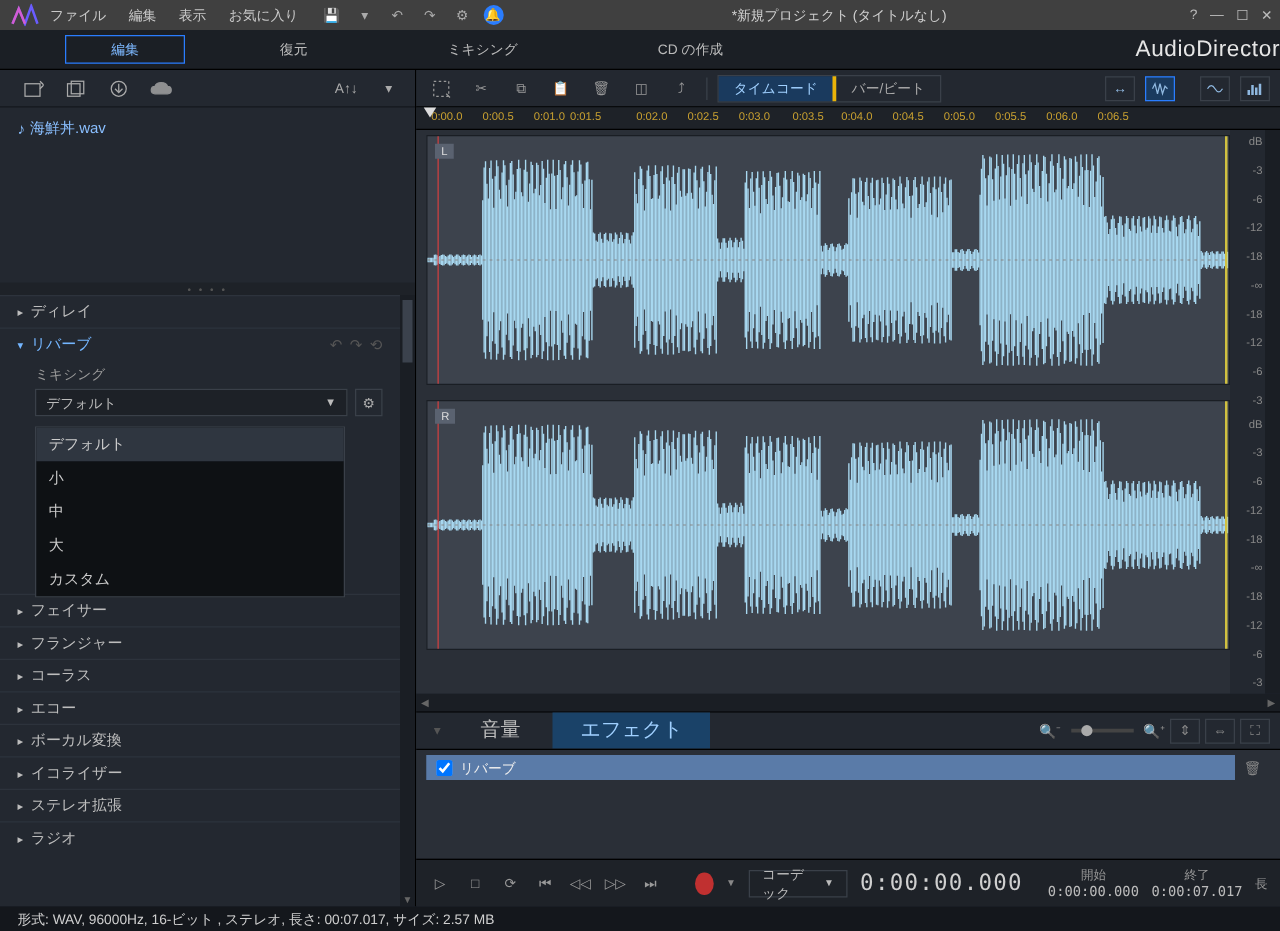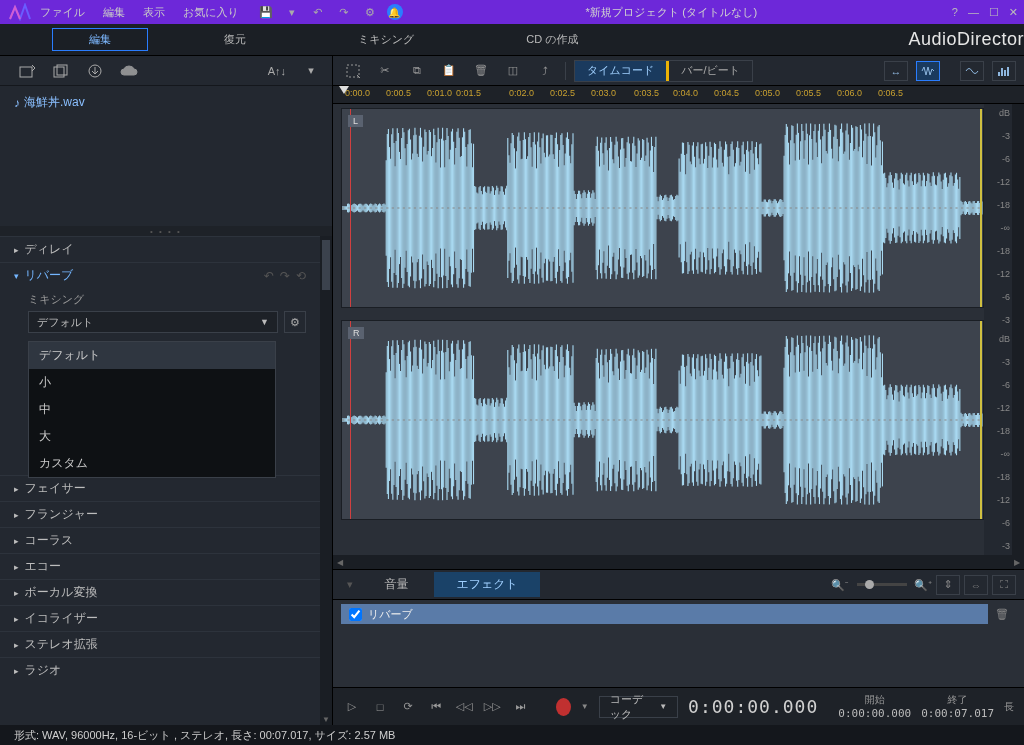--- a/index.html
+++ b/index.html
@@ -1,19 +1,19 @@
 <!DOCTYPE html>
 <html><head>
 <meta charset="utf-8">
 <style>
 * { box-sizing: border-box; margin: 0; padding: 0; font-family: "Meiryo", "Hiragino Sans", sans-serif; }
 body { background: #1e2228; color: #c8c8c8; font-size: 11px; width: 1024px; height: 745px; overflow: hidden; }
 
 
-.titlebar { height: 24px; background: #6d28d9; display: flex; align-items: center; padding: 0 6px; }
+.titlebar { height: 24px; background: #404040; display: flex; align-items: center; padding: 0 6px; }
 .logo { width: 28px; height: 20px; margin-right: 6px; display:flex; align-items:center; justify-content:center; }
 .menu { display: flex; gap: 18px; }
 .menu span { cursor: default; }
 .title-center { flex: 1; text-align: center; color: #d0d0d0; }
 .title-icons { display: flex; gap: 8px; align-items: center; }
 .title-icons .ticon { width: 18px; height: 18px; display: flex; align-items: center; justify-content: center; color: #aaa; }
 .bell { width:16px; height:16px; background:#2a7dff; border-radius:50%; display:flex; align-items:center; justify-content:center; color:#fff; font-size:10px;}
 .winbtns { display:flex; gap:10px; margin-left:12px; color:#bbb; }
 
 
@@ -91,21 +91,21 @@
 .db-scale .db-col { flex:1; display:flex; flex-direction:column; justify-content:space-between; padding:4px 2px; text-align:right; }
 .wave-scroll-v { width:12px; background:#1a1e24; }
 
 .wave-hscroll { height:14px; background:#1a1e24; position:relative; }
 .wave-hscroll .arrow { position:absolute; top:0; width:14px; height:14px; display:flex; align-items:center; justify-content:center; color:#666; font-size:8px; }
 .wave-hscroll .arrow.l { left:0; } .wave-hscroll .arrow.r { right:0; }
 
 
 .bottom-tabs { height:30px; background:#232830; display:flex; align-items:center; border-top:1px solid #000; padding:0 8px; gap:4px; }
 .bottom-tabs .vsplit { color:#555; margin:0 6px; }
-.bt-tab { padding:4px 22px; color:#bbb; font-size:12px; }
+.bt-tab { padding:4px 22px; color:#bbb; font-size:16px; }
 .bt-tab.active { background:#1a4268; color:#a0d0ff; }
 .bt-spacer { flex:1; }
 .zoom-ctrl { display:flex; align-items:center; gap:8px; color:#888; }
 .zoom-slider { width:50px; height:3px; background:#444; position:relative; }
 .zoom-slider .knob { position:absolute; left:8px; top:-3px; width:9px; height:9px; background:#aaa; border-radius:50%; }
 .icon-box { width:24px; height:20px; border:1px solid #3a4049; display:flex; align-items:center; justify-content:center; color:#888; font-size:11px; }
 
 
 .fx-strip { height:88px; background:#2a2f37; border-top:1px solid #000; padding:4px 8px; }
 .fx-item { height:20px; background:#5a7ba8; display:flex; align-items:center; padding:0 8px; color:#eee; font-size:11px; position:relative; }

